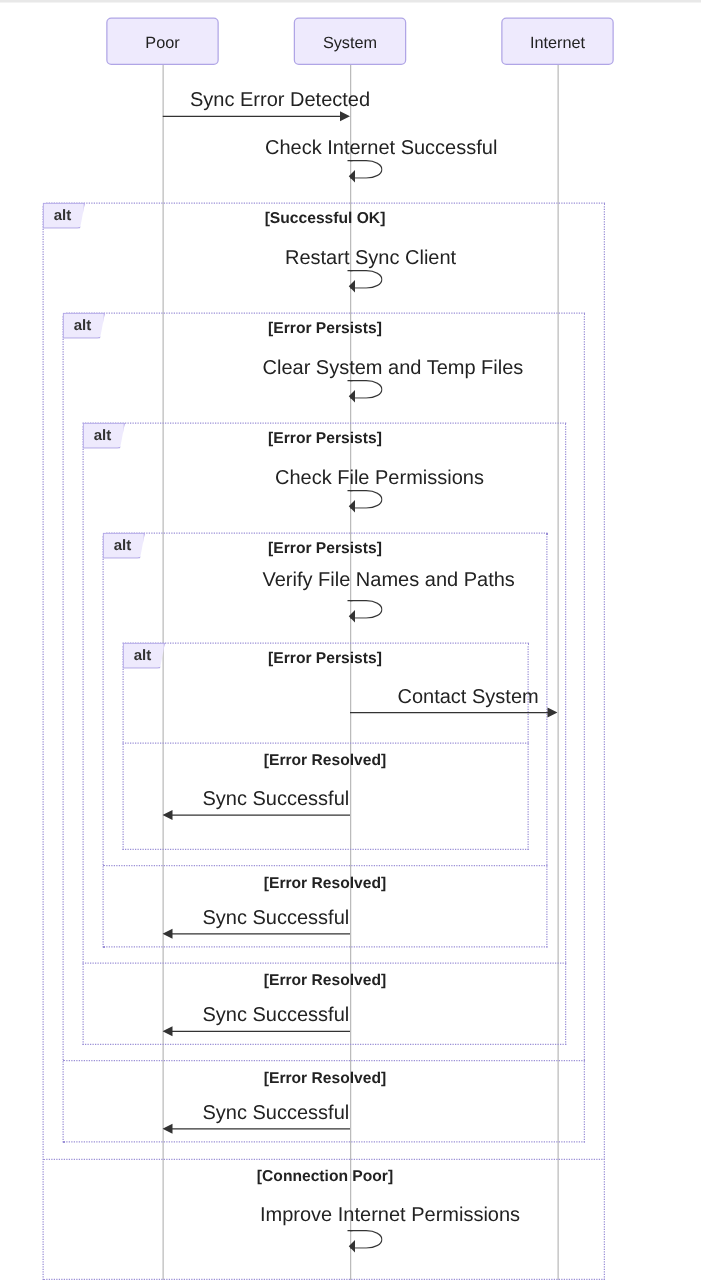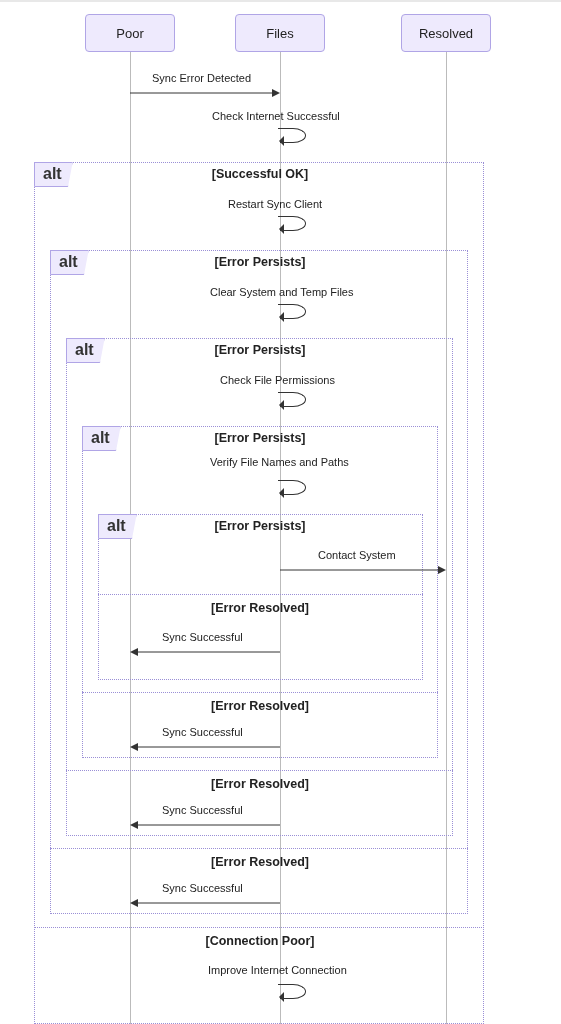--- a/index.html
+++ b/index.html
@@ -33,40 +33,40 @@
   }
   .lifeline {
     position: absolute;
     top: 52px;
     bottom: 0;
     width: 1px;
     background: #bbb;
   }
   .msg-label {
     position: absolute;
-    font-size: 11px;
+    font-size: 16px;
     color: #222;
     white-space: nowrap;
   }
   .arrow-svg {
     position: absolute;
   }
   .alt-box {
     position: absolute;
     border: 1px dotted #9a8fd6;
   }
   .alt-label {
     position: absolute;
     top: -1px;
     left: -1px;
     background: #eeeafd;
     border: 1px solid #b0a5e6;
     border-radius: 0 0 6px 0;
     padding: 2px 10px 3px 8px;
-    font-size: 16px;
+    font-size: 12px;
     font-weight: 600;
     color: #333;
     clip-path: polygon(0 0, 100% 0, 88% 100%, 0 100%);
   }
   .alt-condition {
     position: absolute;
     font-size: 12.5px;
     font-weight: 700;
     color: #222;
     white-space: nowrap;
@@ -105,22 +105,22 @@
     height: 1.2px;
     background: #333;
   }
 </style>
 </head>
 <body>
 
 <div class="top-border"></div>
 
 <div class="participant" style="left:85px">Poor</div>
-<div class="participant" style="left:235px">Files</div>
-<div class="participant" style="left:401px">Resolved</div>
+<div class="participant" style="left:235px">System</div>
+<div class="participant" style="left:401px">Internet</div>
 
 <div class="lifeline" style="left:130px"></div>
 <div class="lifeline" style="left:280px"></div>
 <div class="lifeline" style="left:446px"></div>
 
 <div class="msg-label" style="left:152px; top:72px">Sync Error Detected</div>
 <svg class="arrow-svg" style="left:130px; top:88px; width:150px; height:12px">
   <line x1="0" y1="5" x2="145" y2="5"></line>
     <polygon class="head" points="150,5 142,1 142,9"></polygon>
 </svg>
@@ -198,14 +198,14 @@
 <div class="alt-divider" style="left:50px; width:418px; top:848px"></div>
 <div class="alt-condition" style="left:260px; top:855px">[Error Resolved]</div>
 <div class="msg-label" style="left:162px; top:882px">Sync Successful</div>
 <svg class="arrow-svg" style="left:130px; top:898px; width:150px; height:12px">
   <line x1="5" y1="5" x2="150" y2="5"></line>
     <polygon class="head" points="0,5 8,1 8,9"></polygon>
 </svg>
 
 <div class="alt-divider" style="left:34px; width:450px; top:927px"></div>
 <div class="alt-condition" style="left:260px; top:934px">[Connection Poor]</div>
-<div class="msg-label" style="left:208px; top:964px">Improve Internet Connection</div>
+<div class="msg-label" style="left:208px; top:964px">Improve Internet Permissions</div>
 <div class="self-loop" style="left:280px; top:984px"></div>
 
 </body></html>

